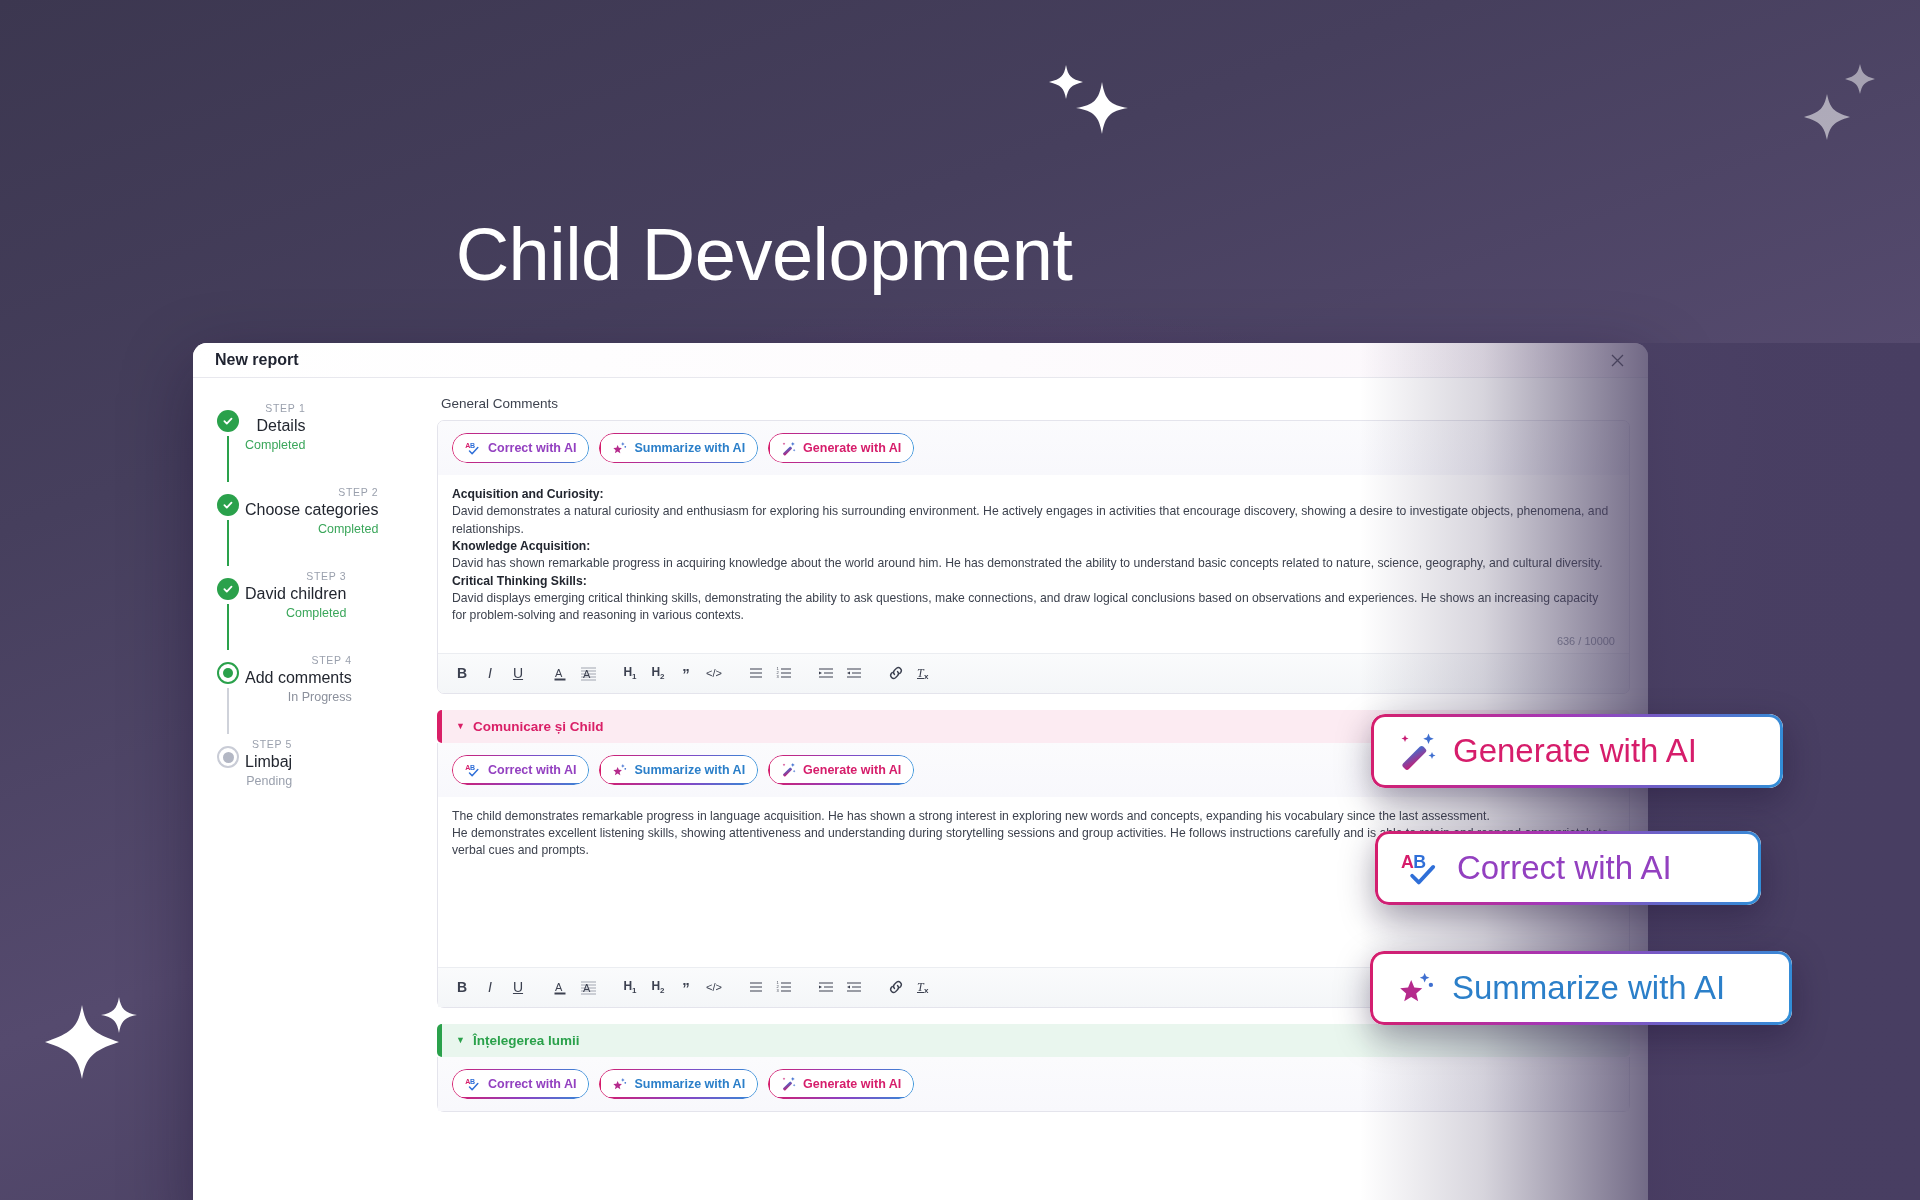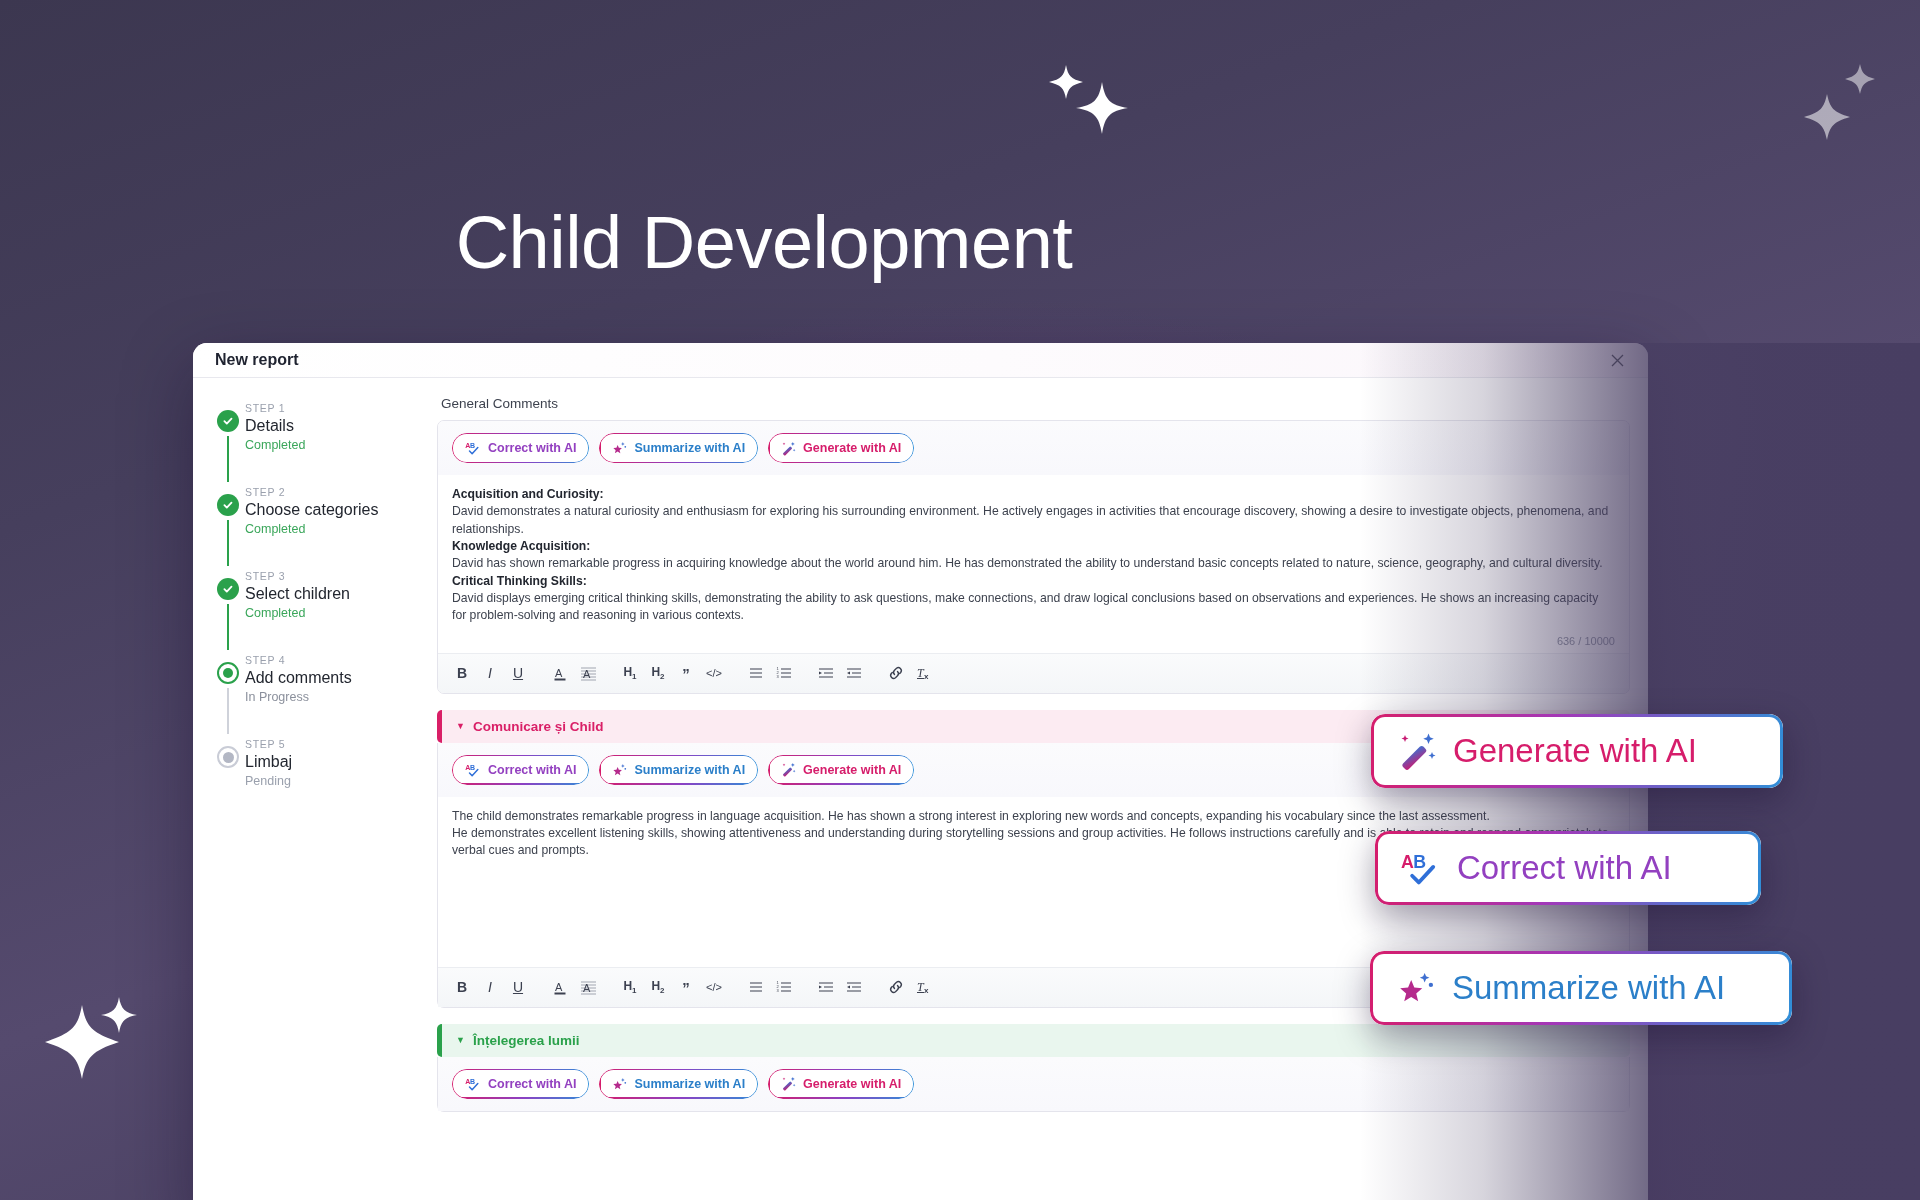--- a/index.html
+++ b/index.html
@@ -26,21 +26,21 @@
   .kicker {
     position: absolute; top: 78px; left: 0; width: 1920px;
     text-align: center;
   }
   .kicker-text {
     display: inline-block;
     font-size: 27px; font-weight: bold; letter-spacing: 1.6px;
     color: #f7c7dd;
   }
   .hero-title {
-    position: absolute; top: 200px; left: 0; width: 1528px;
+    position: absolute; top: 212px; left: 0; width: 1528px;
     text-align: center;
     font-size: 74px; font-weight: normal; color: #ffffff;
     letter-spacing: -0.5px;
   }
 
   
   .modal {
     position: absolute;
     left: 193px; top: 343px;
     width: 1455px; height: 880px;
@@ -107,21 +107,21 @@
   .dot-pending::after {
     content: ""; width: 11px; height: 11px; border-radius: 50%;
     background: #b3b7c4;
   }
   .step-line {
     position: absolute; left: 16px; top: 38px;
     width: 2px; height: 46px;
   }
   .line-done { background: #2aa14b; }
   .line-pending { background: #cfd2da; }
-  .step-text { padding-top: 4px; }
+  .step-text { padding-top: 4px; text-align: right; }
   .step-num {
     font-size: 10.5px; letter-spacing: 0.7px; color: #9aa0ad; text-transform: uppercase;
   }
   .step-name { font-size: 16px; color: #22262f; margin-top: 3px; }
   .step-status { font-size: 12.5px; margin-top: 3px; }
   .st-completed { color: #3aa65a; }
   .st-inprogress { color: #8b909c; }
   .st-pending { color: #9aa0ad; }
 
   
@@ -334,21 +334,21 @@
           <div class="step-rail">
             <div class="step-dot dot-done">
               <svg width="12" height="12" viewBox="0 0 12 12">
                   <path d="M2.4 6.2 L4.8 8.6 L9.5 3.6" stroke="#ffffff" stroke-width="1.8" fill="none" stroke-linecap="round" stroke-linejoin="round"></path>
                 </svg>
             </div>
             <div class="step-line line-done"></div>
           </div>
           <div class="step-text">
             <div class="step-num">STEP 3</div>
-            <div class="step-name">Select children</div>
+            <div class="step-name">David children</div>
             <div class="step-status st-completed">Completed</div>
           </div>
         </div>
 
         <div class="step">
           <div class="step-rail">
             <div class="step-dot dot-active"></div>
             <div class="step-line line-pending"></div>
           </div>
           <div class="step-text">

